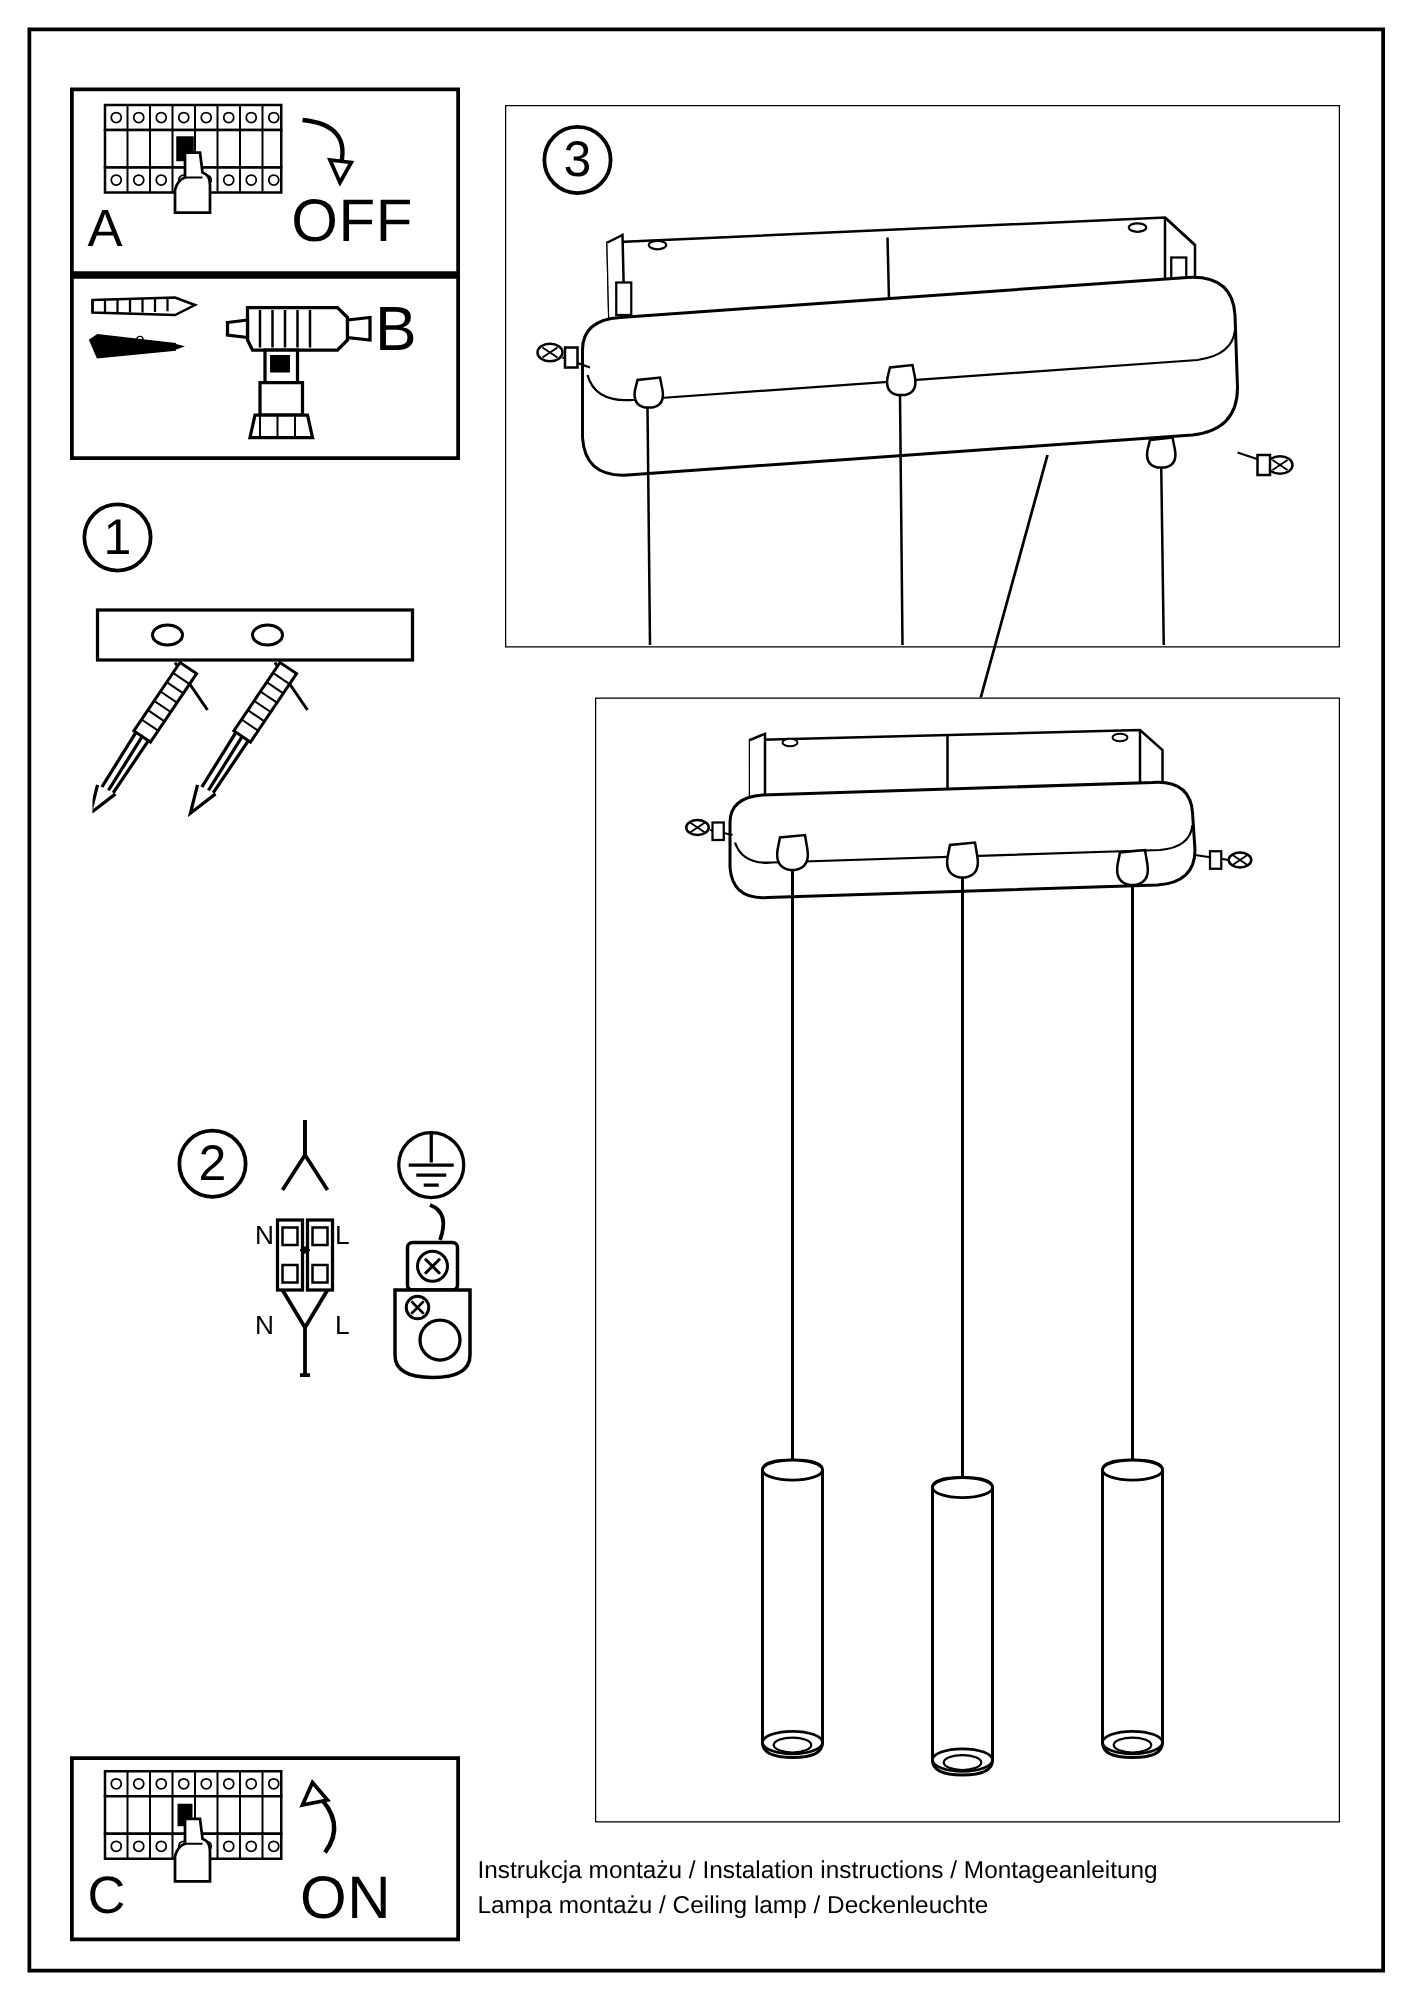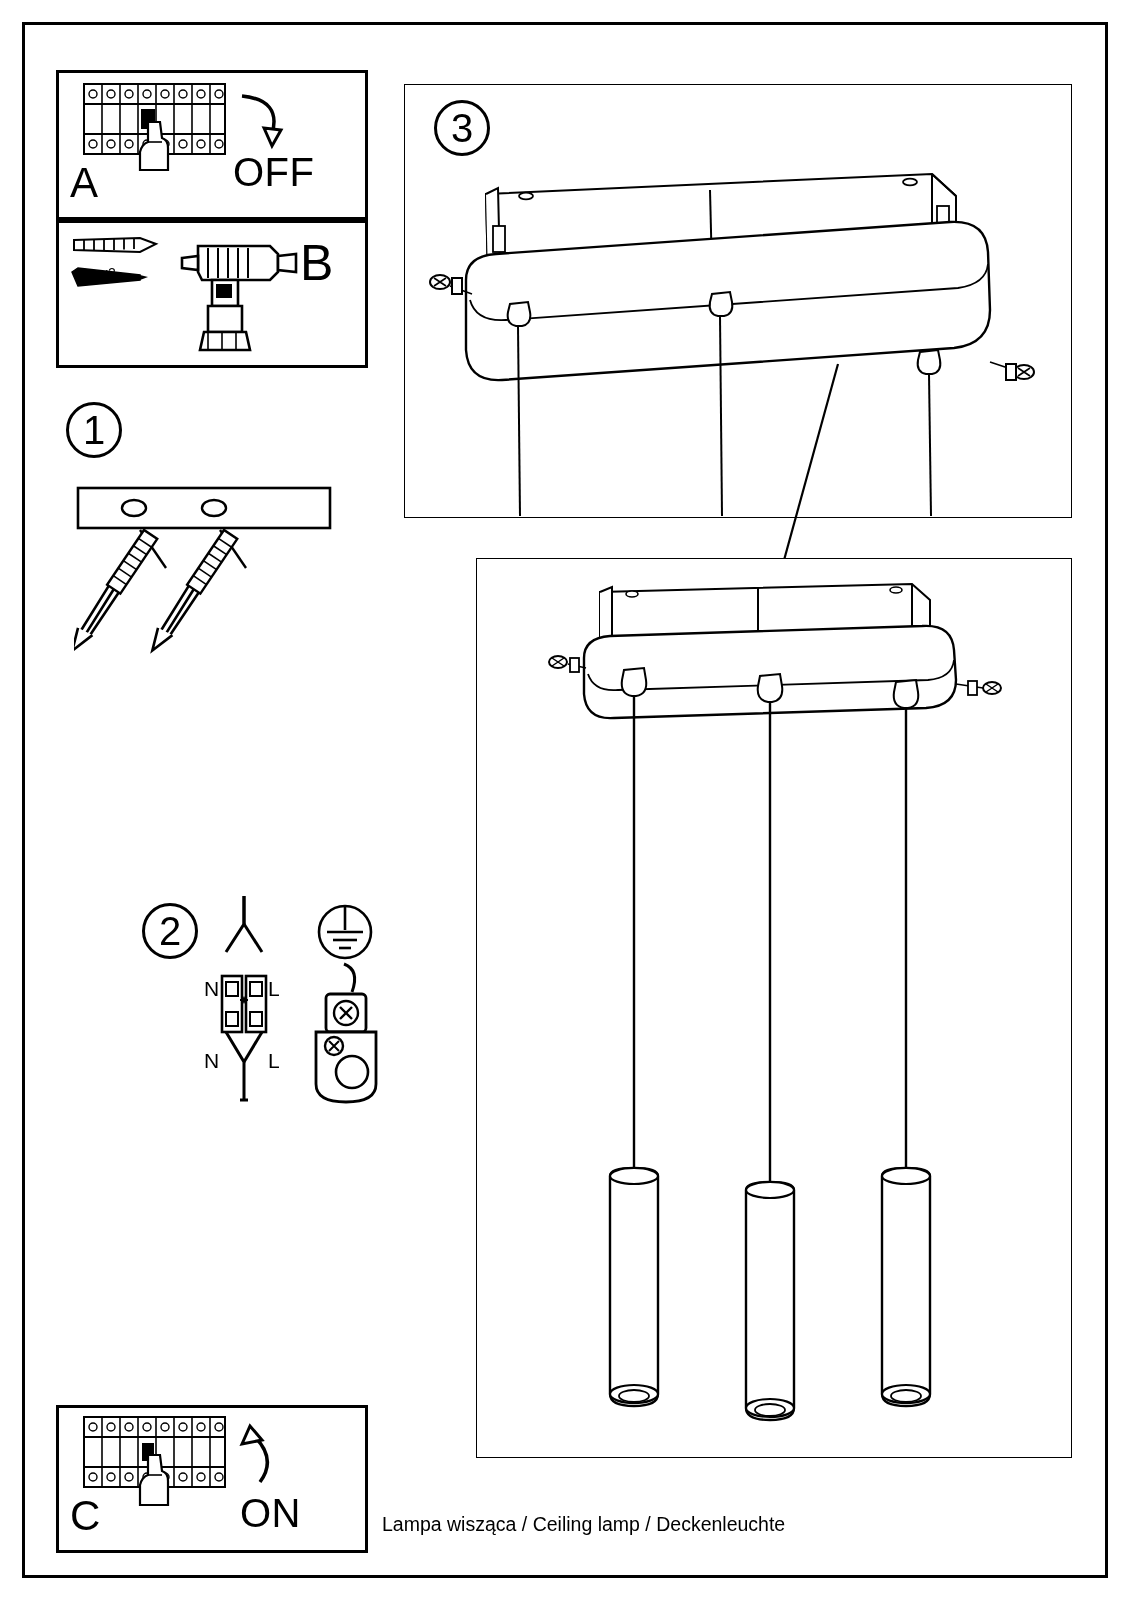--- a/index.html
+++ b/index.html
@@ -53,21 +53,21 @@
     height: 56px;
     display: flex;
     align-items: center;
     justify-content: center;
     font-size: 40px;
     background: #fff;
     box-sizing: border-box;
   }
   .onoff {
     position: absolute;
-    font-size: 40px;
+    font-size: 48px;
     letter-spacing: 0.5px;
   }
   .lbl {
     position: absolute;
     font-size: 21px;
   }
   .xtwo {
     position: absolute;
     font-size: 14px;
   }
@@ -394,15 +394,16 @@
     <ellipse cx="270" cy="840" rx="15" ry="6" fill="#fff" stroke="#000" stroke-width="1.8"></ellipse>
 
     <path d="M394 122 L396 112 L416 110 L418 122 Q420 136 408 138 L404 138 Q392 136 394 122 Z" fill="#fff" stroke="#000" stroke-width="2"></path>
     <line x1="406" y1="138" x2="406" y2="600" stroke="#000" stroke-width="2.4"></line>
     <path d="M382 606 Q382 598 406 598 Q430 598 430 606 L430 824 Q430 836 406 836 Q382 836 382 824 Z" fill="#fff" stroke="#000" stroke-width="2.4"></path>
     <ellipse cx="406" cy="606" rx="24" ry="8" fill="#fff" stroke="#000" stroke-width="2.2"></ellipse>
     <ellipse cx="406" cy="824" rx="24" ry="9" fill="#fff" stroke="#000" stroke-width="2.2"></ellipse>
     <ellipse cx="406" cy="826" rx="15" ry="6" fill="#fff" stroke="#000" stroke-width="1.8"></ellipse>
   </svg>
 
-  <div class="caption" style="left:382px; top:1510px;">Lampa wisząca / Ceiling lamp / Deckenleuchte</div>
+  <div class="caption" style="left:382px; top:1482px;">Instrukcja montażu / Instalation instructions / Montageanleitung</div>
+  <div class="caption" style="left:382px; top:1510px;">Lampa montażu / Ceiling lamp / Deckenleuchte</div>
 
 </div>
 
 </body></html>

